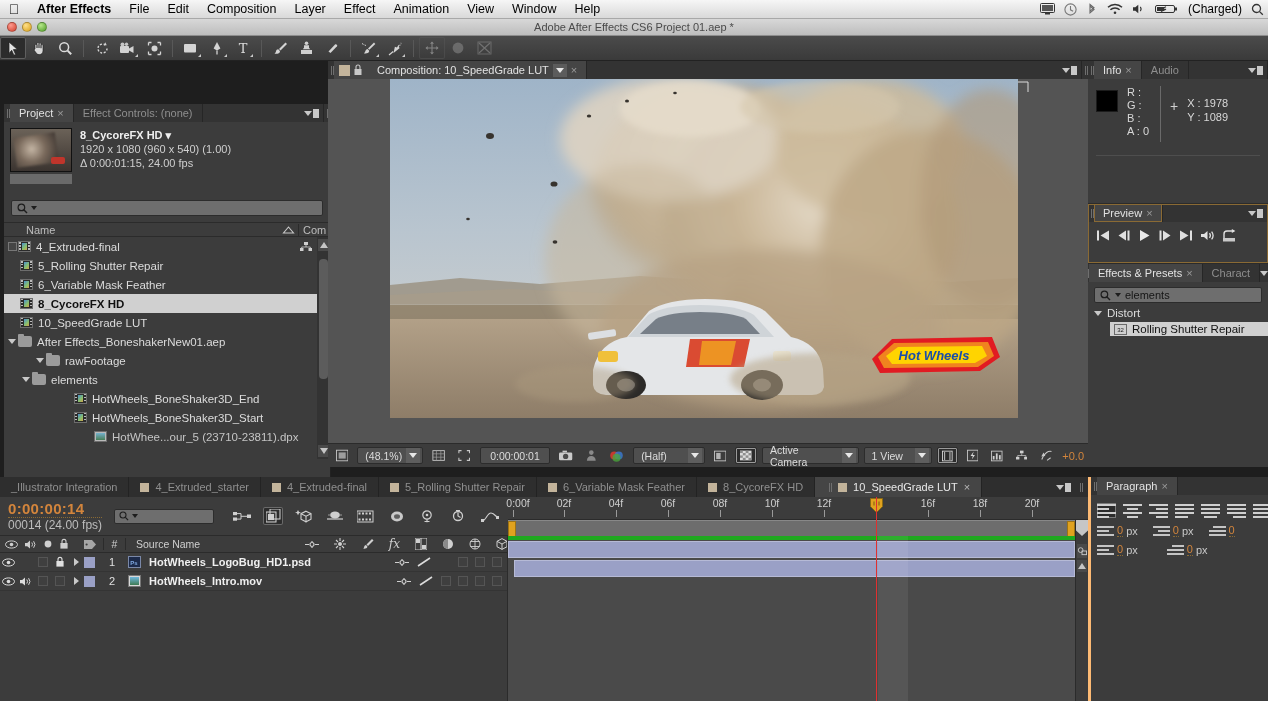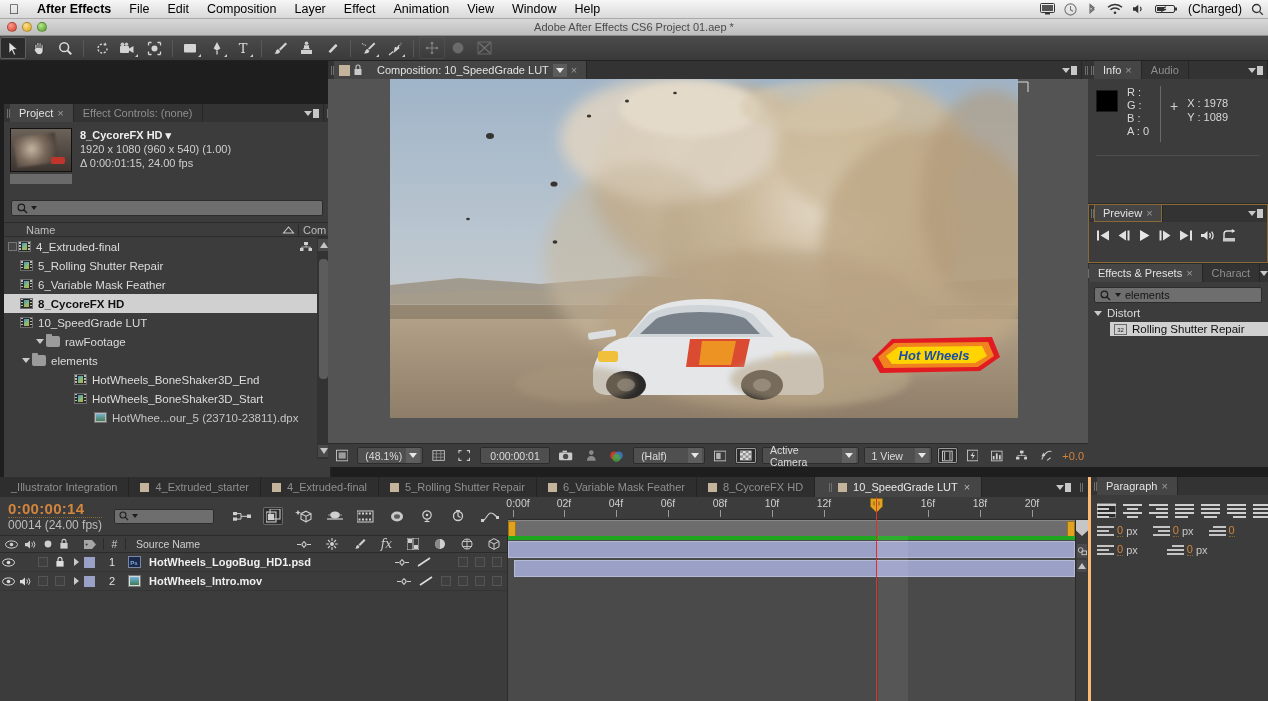--- a/index.html
+++ b/index.html
@@ -185,21 +185,21 @@
   #tlsearch { width:100px; height:15px; background:#6e6e6e; border:1px solid #2c2c2c;
     border-radius:2px; display:flex; align-items:center; gap:3px; padding:0 4px; }
   #tlswitches { display:flex; align-items:center; gap:11px; margin-left:6px; }
   .swbtn { width:20px; height:18px; display:flex; align-items:center; justify-content:center; }
   .swbtn.on { background:#2c2c2c; box-shadow:inset 0 0 0 1px #6a6a6a; border-radius:2px; }
   #tlcolhdr { position:absolute; left:0; top:39px; width:508px; height:17px; background:#3c3c3c;
     border-bottom:1px solid #2b2b2b; display:flex; align-items:center; color:#cfcfcf; font-size:10.5px; }
   #tlcolhdr .av { display:flex; gap:6px; padding-left:5px; align-items:center; }
   #tlcolhdr .hash { width:22px; text-align:center; border-left:1px solid #2b2b2b; margin-left:6px; }
   #tlcolhdr .srcname { flex:1; padding-left:10px; border-left:1px solid #2b2b2b; }
-  #tlcolhdr .modes { display:flex; gap:15px; padding-right:8px; align-items:center; }
+  #tlcolhdr .modes { display:flex; gap:15px; align-items:center; }
   .lrow { position:absolute; left:0; width:508px; height:19px; display:flex; align-items:center;
     font-size:11px; color:#e4e4e4; border-bottom:1px solid #343434; }
   .lrow .eye { width:17px; display:flex; justify-content:center; }
   .lrow .aud { width:17px; display:flex; justify-content:center; }
   .lrow .solo { width:17px; }
   .lrow .lock { width:17px; display:flex; justify-content:center; }
   .lrow .box { width:10px; height:10px; border:1px solid #555; background:#3f3f3f; }
   .lrow .num { width:22px; text-align:center; color:#e0e0e0; }
   .lrow .lcolor { width:11px; height:11px; background:#9aa0c6; margin-right:6px; }
   .lrow .lname { flex:1; font-weight:bold; color:#efefef; padding-left:4px; }
@@ -530,20 +530,27 @@
           <span class="mid"></span>
         </span>
       <span style="font-weight:bold">8_CycoreFX HD</span>
     </div>
     <div class="prow" style="padding-left:16px">
       <span class="compico">
           <span class="mid"></span>
         </span>
       <span>10_SpeedGrade LUT</span>
     </div>
+    <div class="prow" style="padding-left:2px">
+      <span class="twirl">
+          <i class="d"></i>
+        </span>
+      <span class="folderico"></span>
+      <span>After Effects_BoneshakerNew01.aep</span>
+    </div>
     <div class="prow" style="padding-left:30px">
       <span class="twirl">
           <i class="d"></i>
         </span>
       <span class="folderico"></span>
       <span>rawFootage</span>
     </div>
     <div class="prow" style="padding-left:16px">
       <span class="twirl">
           <i class="d"></i>

